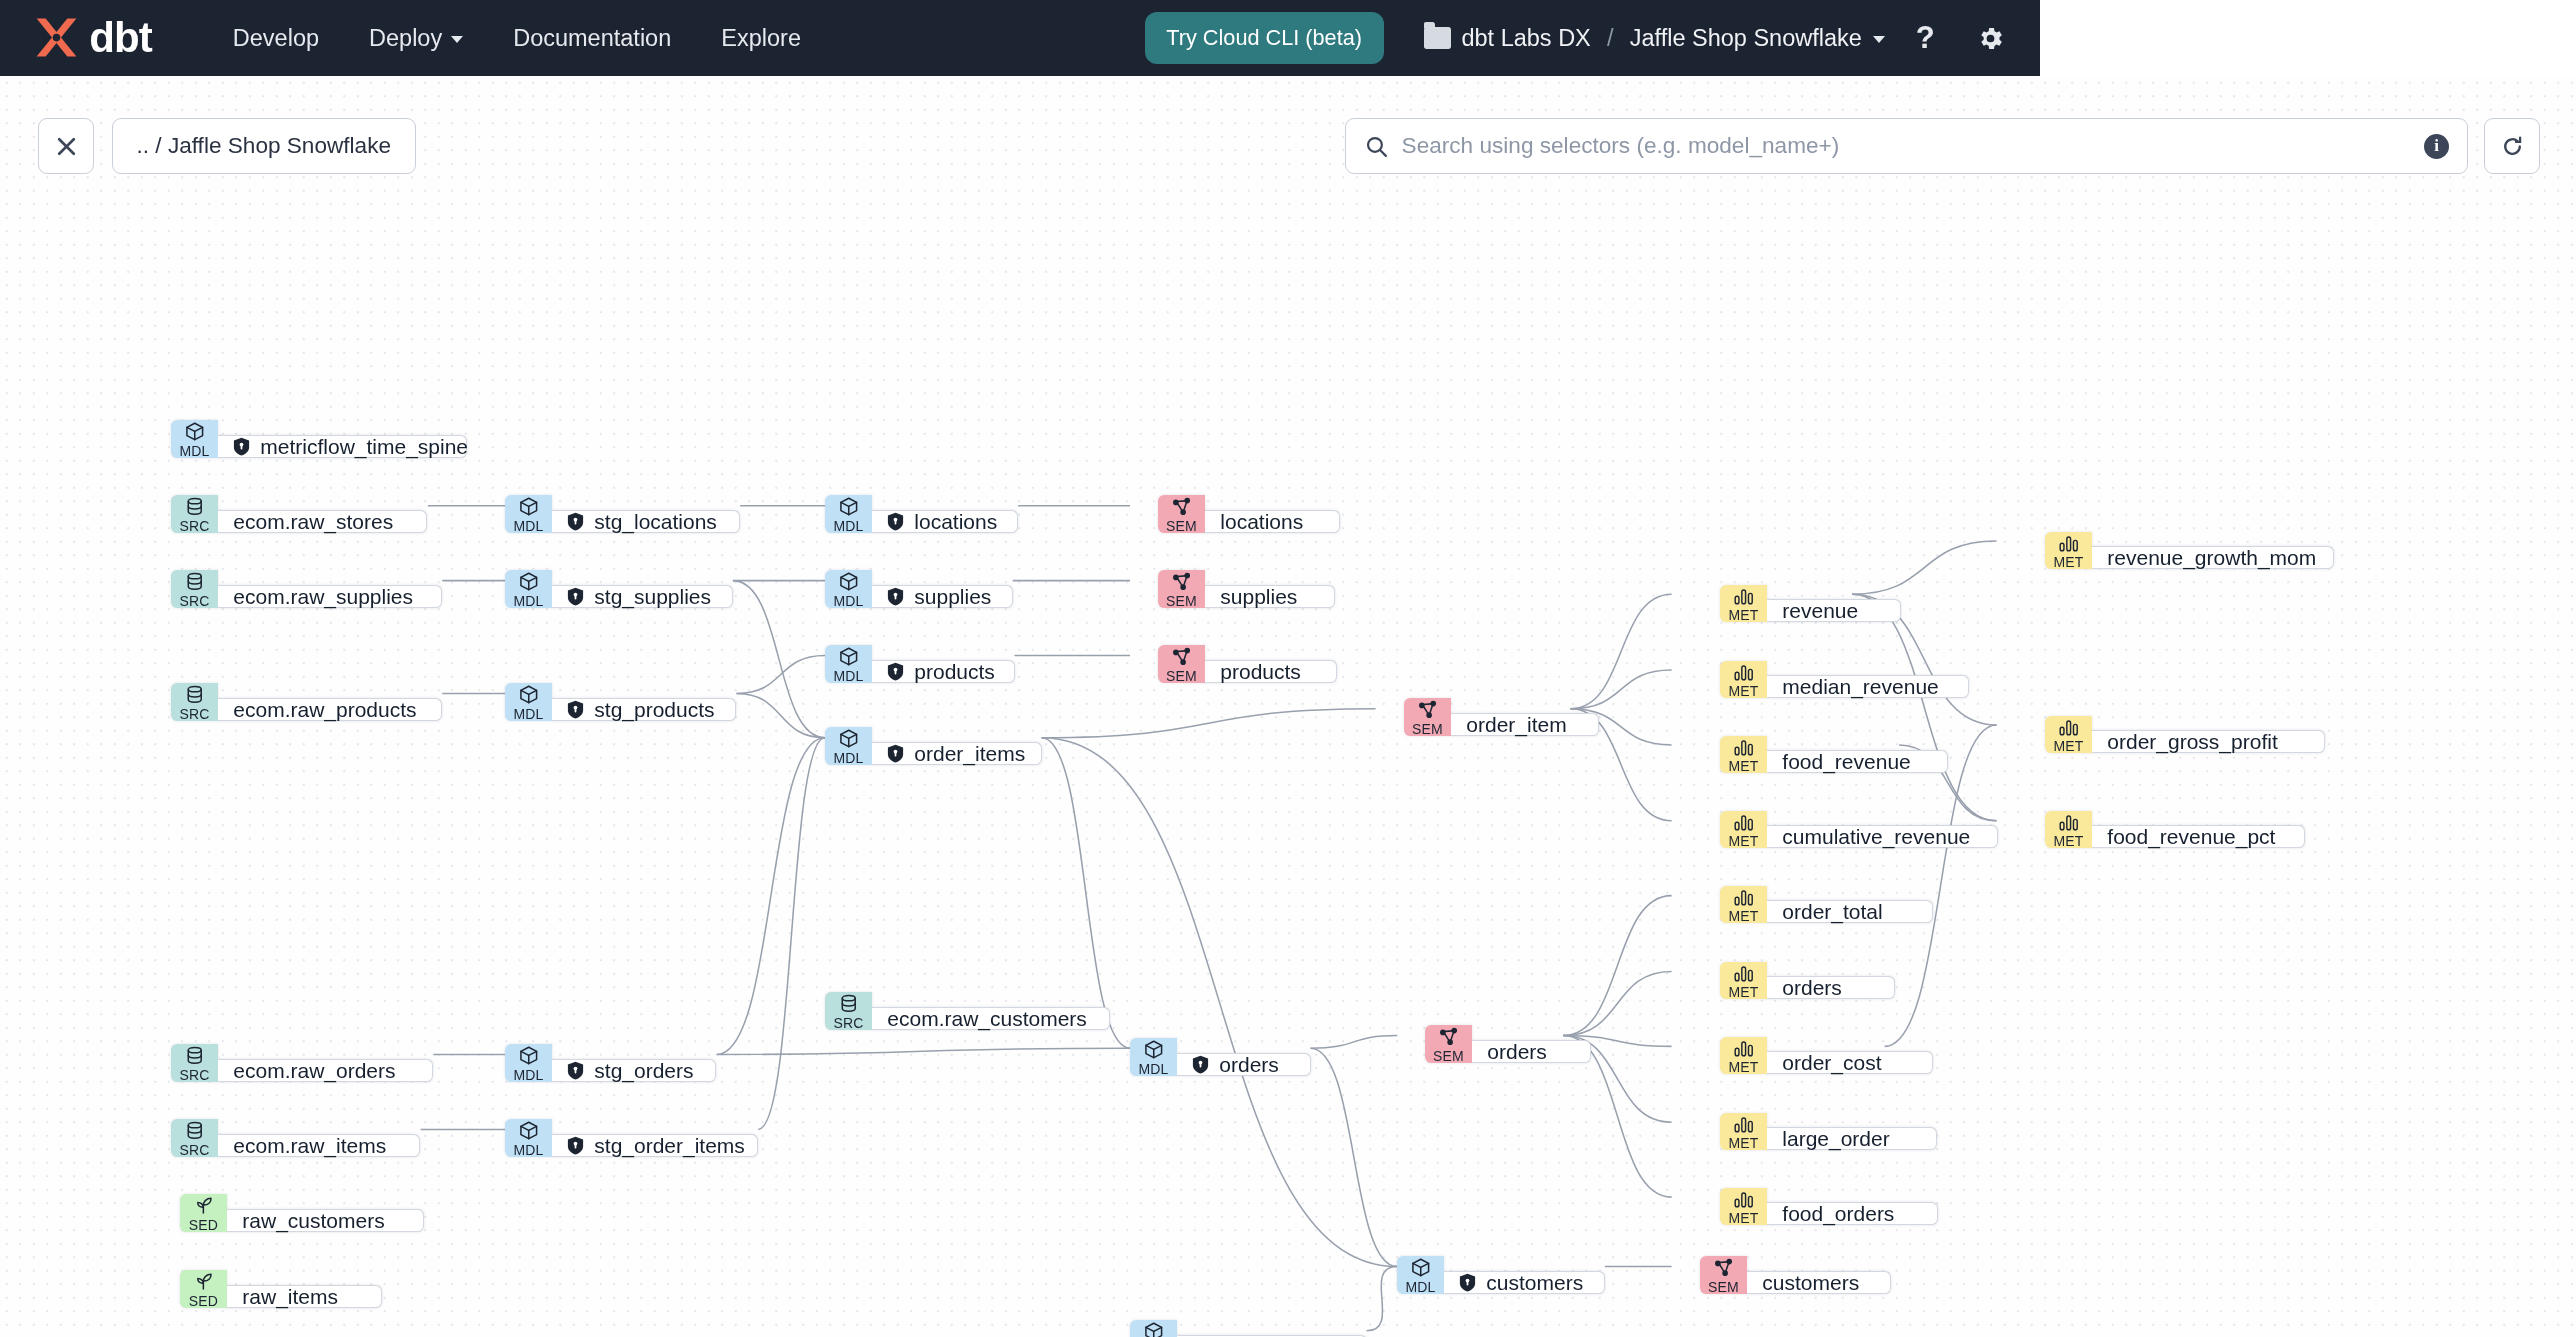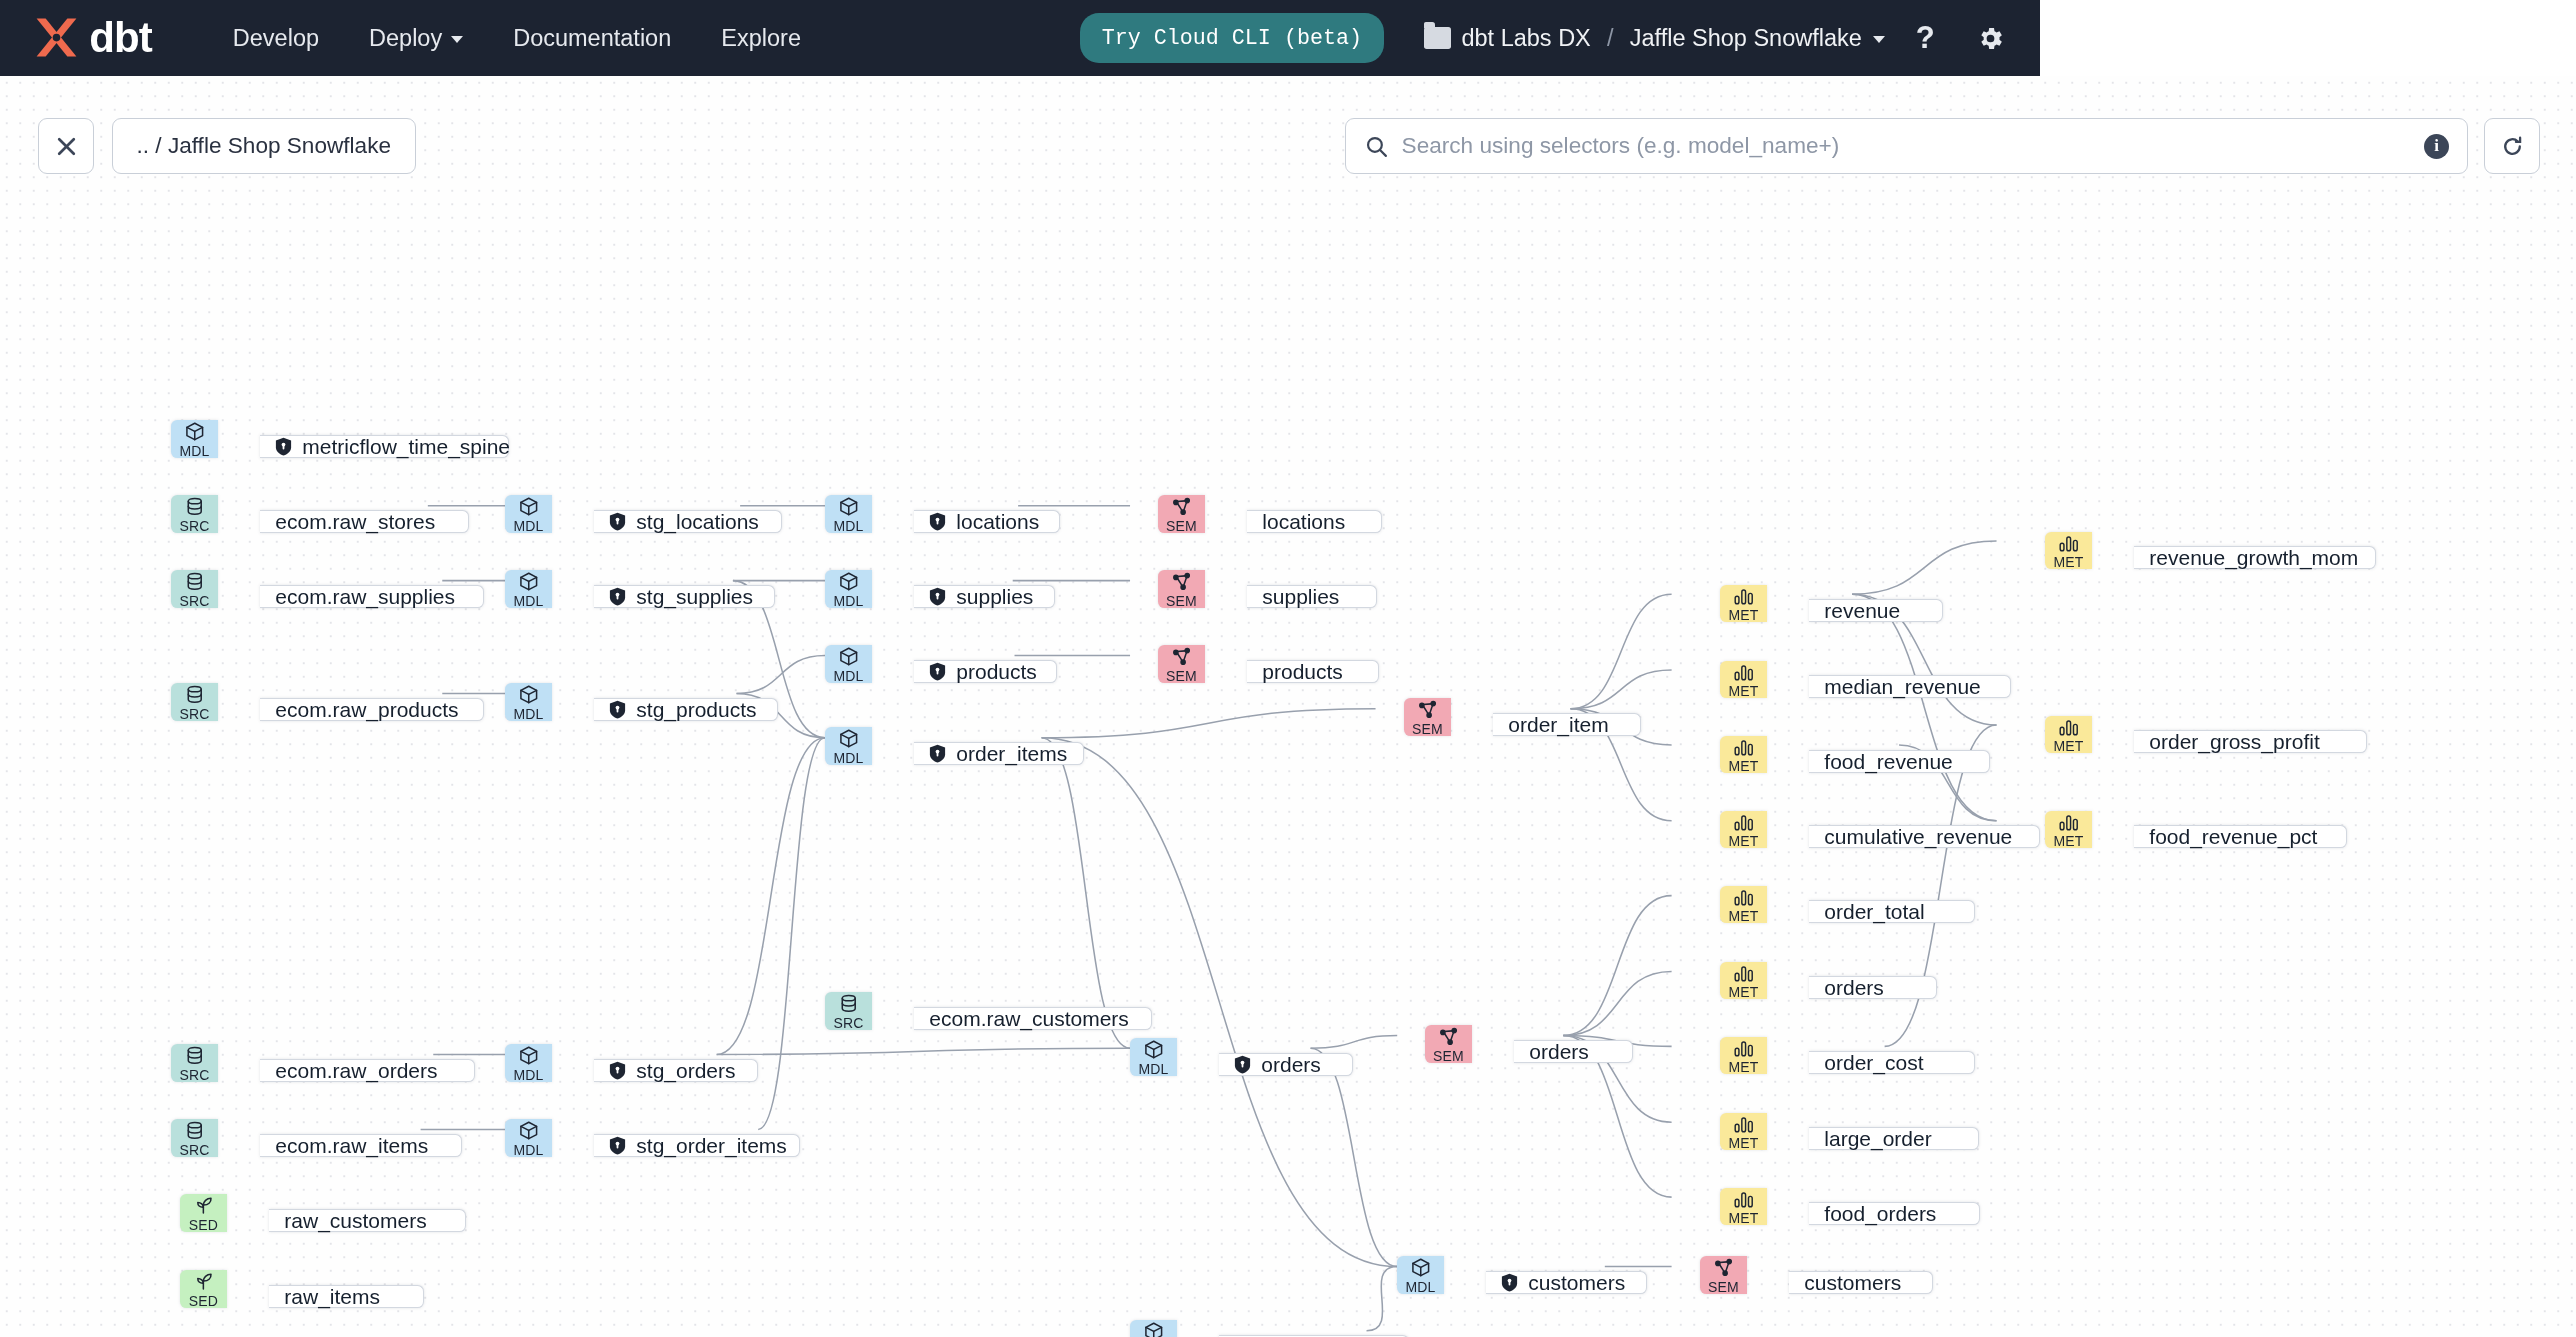--- a/index.html
+++ b/index.html
@@ -32,22 +32,22 @@
   }
   .caret-down { display:inline-block; width:0;height:0;
     border-left:6.3px solid transparent;border-right:6.3px solid transparent;
     border-top:7.2px solid #e6e9ee; position: relative; top: 1.8px; }
   .nav-right {
     margin-left: auto; display: flex; align-items: center;
     gap: 0; margin-right: 25px;
   }
   #try-cli {
     background: #2f7a7f; color: #fff; border: none;
-    border-radius: 19px; font-size: 21.7px; padding: 12.6px 21.7px;
-    cursor: pointer; font-family: Liberation Mono, monospace; white-space: nowrap;
+    border-radius: 12px; font-size: 21.7px; padding: 12.6px 21.7px;
+    cursor: pointer; font-family: Liberation Sans, sans-serif; white-space: nowrap;
   }
   #project-breadcrumb {
     display: flex; align-items: center; gap: 10.8px;
     margin-left: 40px; font-size: 23.5px; color: #f0f2f5;
     cursor: pointer; white-space: nowrap;
   }
   .folder-icon {
     width: 27px; height: 21.7px; background: #d6dae1;
     border-radius: 2.7px; position: relative; flex: none;
   }
@@ -131,21 +131,20 @@
     font-size: 14px; letter-spacing: 0.2px;
     color: #1e2532; line-height: 1; margin-top: 0.9px;
   }
   .node-body {
     background: #fff;
     border: 0.9px solid #d3d8e0; border-left: none;
     border-radius: 0 6.3px 6.3px 0;
     display: flex; align-items: center; gap: 10px;
     padding: 0 17px 0 15.3px;
     white-space: nowrap;
-    margin-left: 42px;
   }
   .node-label { font-size: 21px; color: #16202e; line-height: 1; }
   .shield { flex: none; display: block; }
 
   
   .t-mdl .node-badge { background: #bfe0f5; }
   .t-src .node-badge { background: #b9e0dc; }
   .t-sem .node-badge { background: #f2a9b4; margin-left: 28px; }
   .t-met .node-badge { background: #fae99a; margin-left: 48px; }
   .t-sed .node-badge { background: #c5f0c0; }

